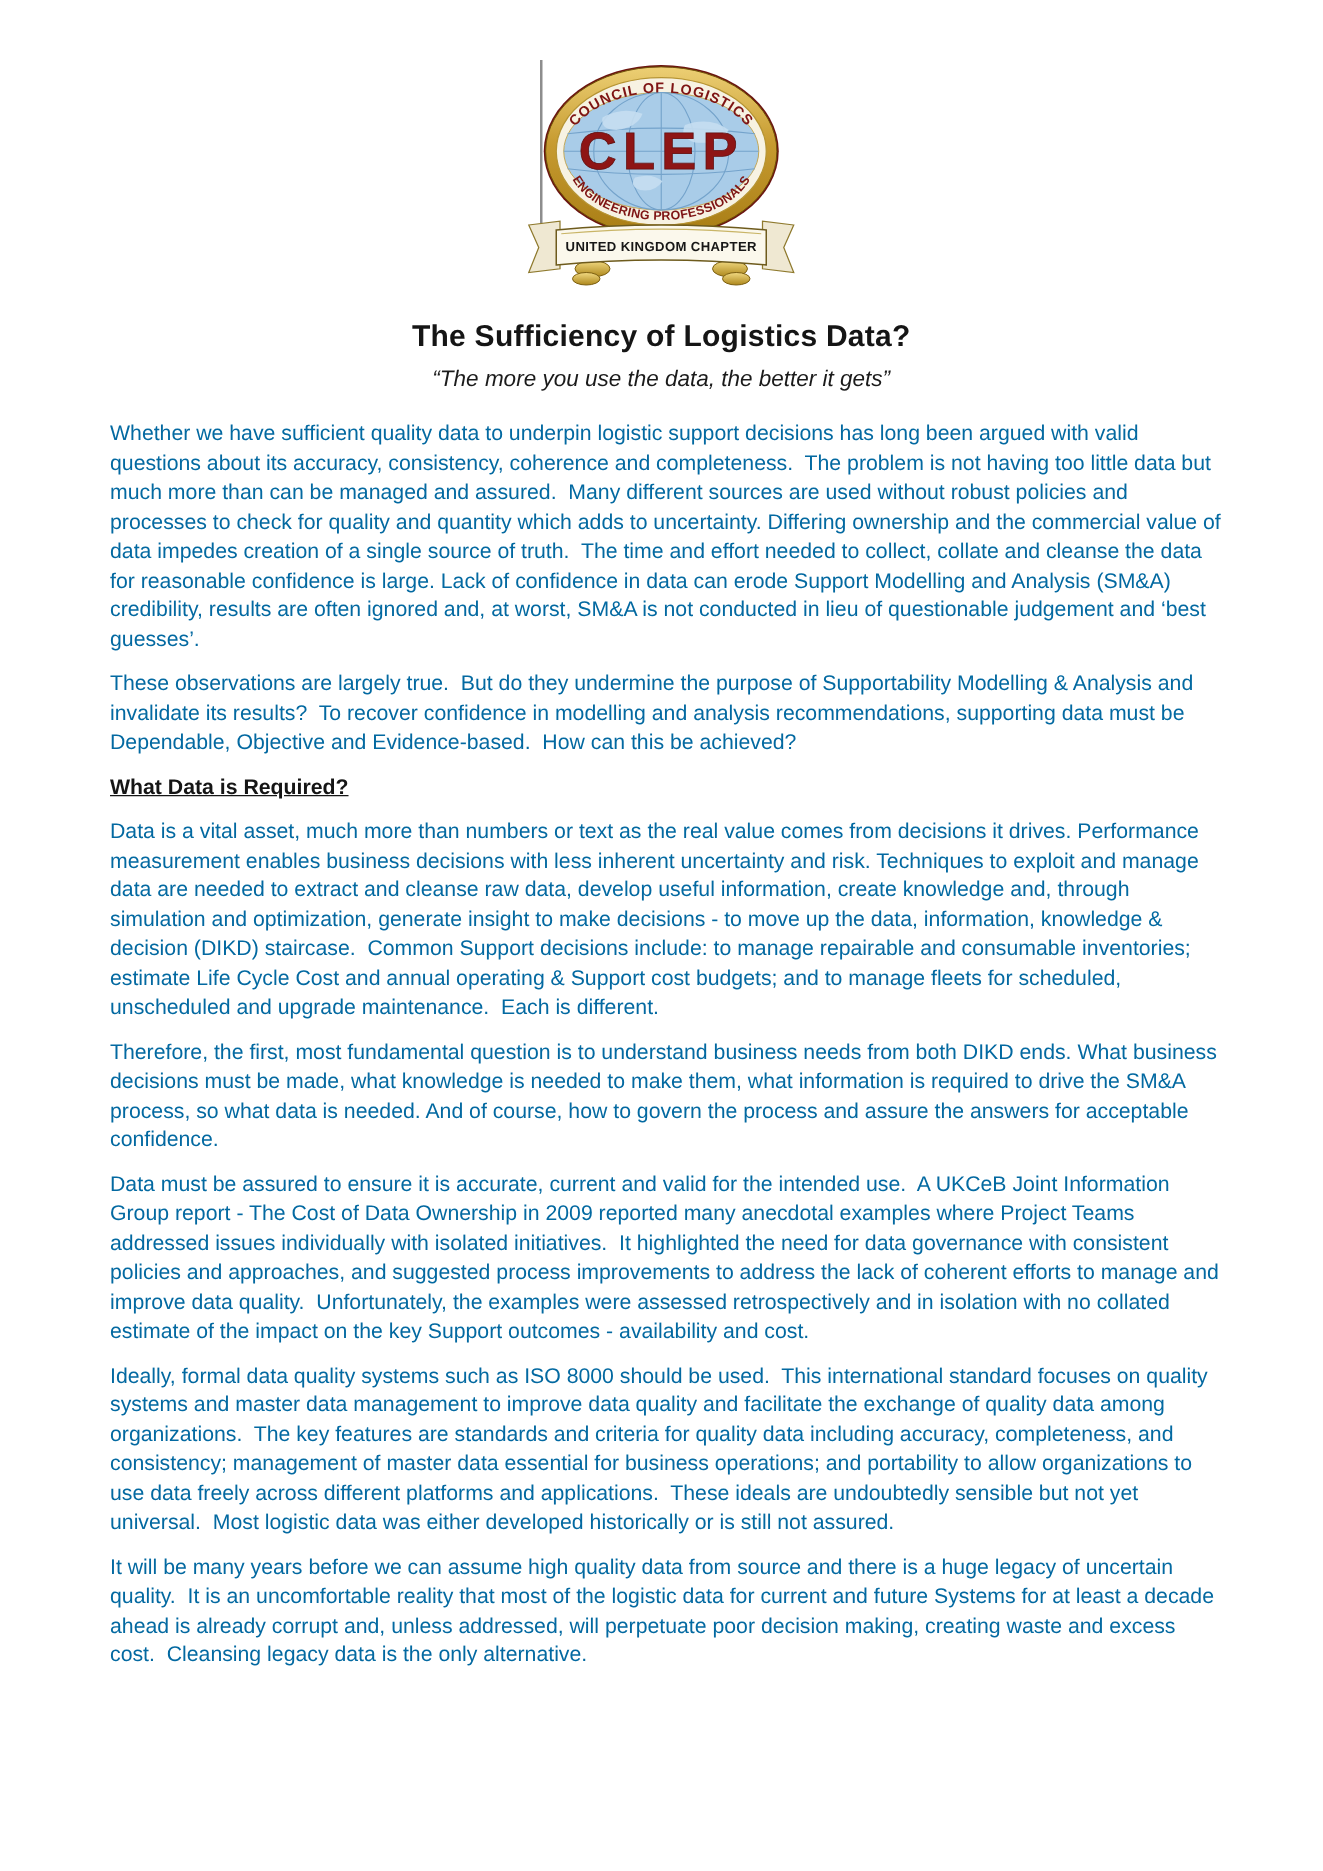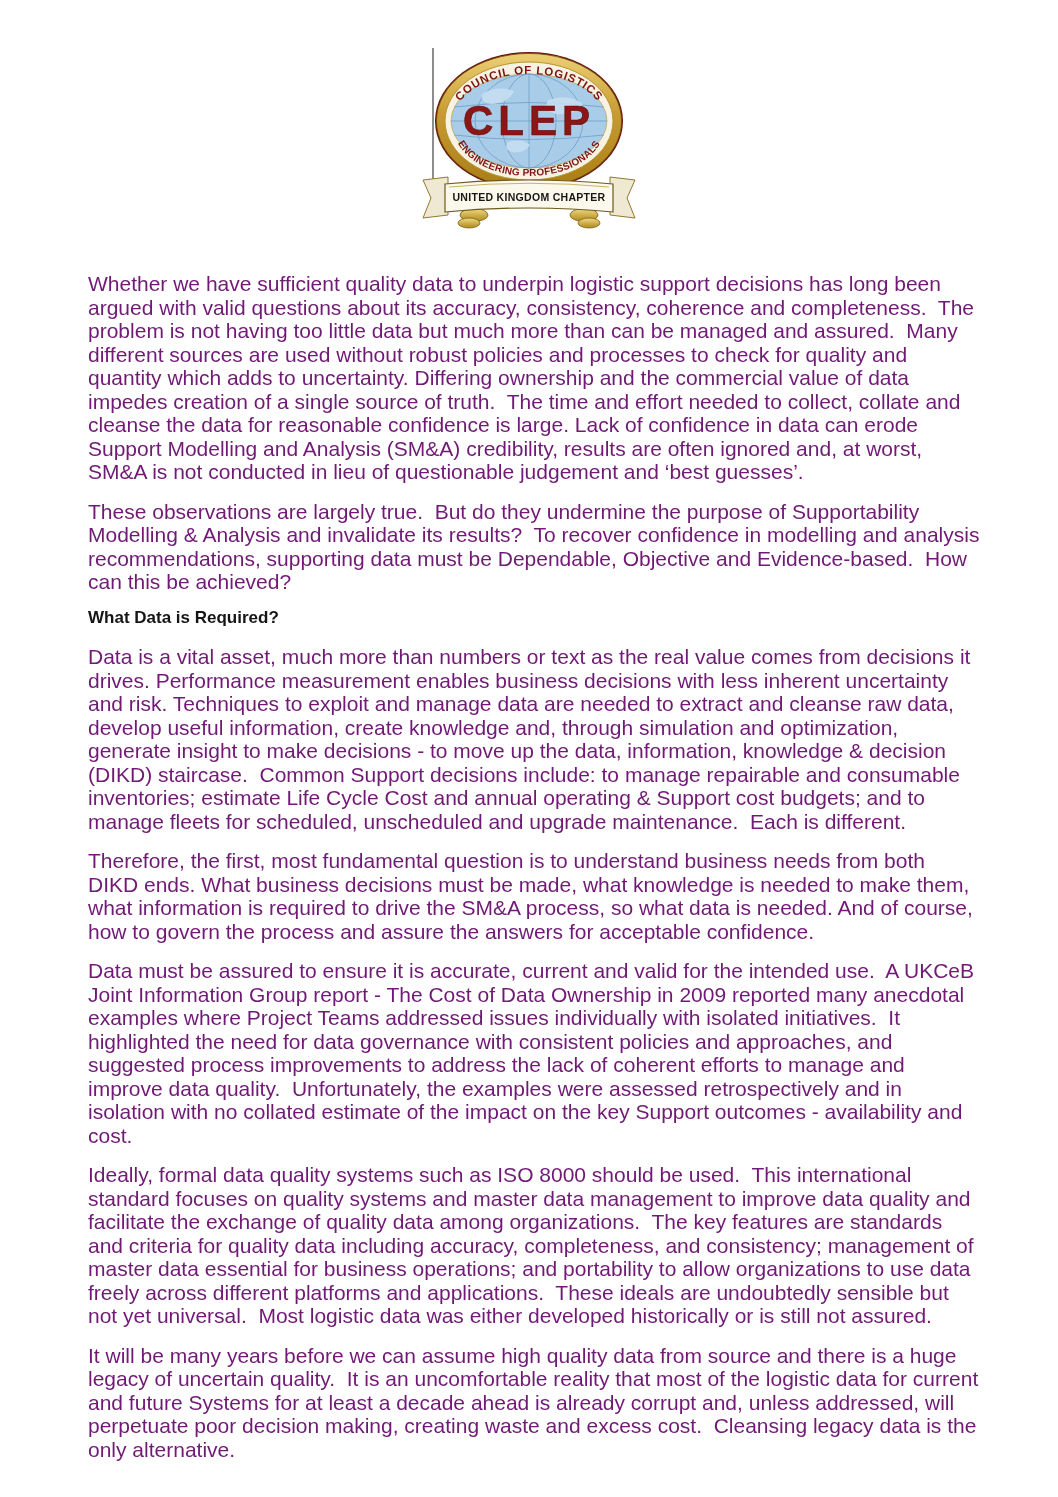--- a/index.html
+++ b/index.html
@@ -31,32 +31,33 @@
     text-align: center;
     font-size: 18px;
     font-style: italic;
     line-height: 23px;
     color: #1b1b1b;
   }
   .content {
     padding: 20px 78px 0 88px;
   }
   .para {
-    margin: 16px 0 12px 0;
-    font-size: 21px;
+    margin: 0 0 12px 0;
+    font-size: 17px;
     line-height: 23.5px;
     white-space: pre-wrap;
-    color: #701a75;
+    color: #0369a1;
   }
   .heading {
     margin: 2px 0 12px 0;
     font-size: 17px;
     line-height: 23.5px;
     font-weight: bold;
     color: #151515;
+    text-decoration: underline;
   }
   svg text { font-family: "Liberation Sans", sans-serif; }
 </style>
 </head>
 <body>
 
 <div class="page">
 
   <div class="logo-row">
     <svg width="226" height="190" viewBox="0 0 226 190" aria-hidden="true">
@@ -112,21 +113,23 @@
         <ellipse cx="53" cy="177" rx="11" ry="5" fill="url(#coinGrad)" stroke="#7c5f10" stroke-width="0.8"></ellipse>
         <ellipse cx="168" cy="169" rx="14" ry="6.5" fill="url(#coinGrad)" stroke="#7c5f10" stroke-width="0.8"></ellipse>
         <ellipse cx="173" cy="177" rx="11" ry="5" fill="url(#coinGrad)" stroke="#7c5f10" stroke-width="0.8"></ellipse>
         <path d="M 29,138 Q 113,130 197,138 L 197,166 Q 113,158 29,166 Z" fill="#fbf8ec" stroke="#6e5b1d" stroke-width="1.2"></path>
         <path d="M 33,141 Q 113,133.5 193,141" stroke="#c9b567" fill="none" stroke-width="1"></path>
         <text x="113" y="155" text-anchor="middle" font-size="10.5" font-weight="bold" fill="#171717" letter-spacing="0.3">UNITED KINGDOM CHAPTER</text>
       </g>
     </svg>
   </div>
 
+  <h1 class="doc-title">The Sufficiency of Logistics Data?</h1>
 
+  <p class="quote">“The more you use the data, the better it gets”</p>
 
   <div class="content">
     <p class="para">Whether we have sufficient quality data to underpin logistic support decisions has long been argued with valid questions about its accuracy, consistency, coherence and completeness.  The problem is not having too little data but much more than can be managed and assured.  Many different sources are used without robust policies and processes to check for quality and quantity which adds to uncertainty. Differing ownership and the commercial value of data impedes creation of a single source of truth.  The time and effort needed to collect, collate and cleanse the data for reasonable confidence is large. Lack of confidence in data can erode Support Modelling and Analysis (SM&amp;A) credibility, results are often ignored and, at worst, SM&amp;A is not conducted in lieu of questionable judgement and ‘best guesses’.</p>
     <p class="para">These observations are largely true.  But do they undermine the purpose of Supportability Modelling &amp; Analysis and invalidate its results?  To recover confidence in modelling and analysis recommendations, supporting data must be Dependable, Objective and Evidence-based.  How can this be achieved?</p>
     <h2 class="heading">What Data is Required?</h2>
     <p class="para">Data is a vital asset, much more than numbers or text as the real value comes from decisions it drives. Performance measurement enables business decisions with less inherent uncertainty and risk. Techniques to exploit and manage data are needed to extract and cleanse raw data, develop useful information, create knowledge and, through simulation and optimization, generate insight to make decisions - to move up the data, information, knowledge &amp; decision (DIKD) staircase.  Common Support decisions include: to manage repairable and consumable inventories; estimate Life Cycle Cost and annual operating &amp; Support cost budgets; and to manage fleets for scheduled, unscheduled and upgrade maintenance.  Each is different.</p>
     <p class="para">Therefore, the first, most fundamental question is to understand business needs from both DIKD ends. What business decisions must be made, what knowledge is needed to make them, what information is required to drive the SM&amp;A process, so what data is needed. And of course, how to govern the process and assure the answers for acceptable confidence.</p>
     <p class="para">Data must be assured to ensure it is accurate, current and valid for the intended use.  A UKCeB Joint Information Group report - The Cost of Data Ownership in 2009 reported many anecdotal examples where Project Teams addressed issues individually with isolated initiatives.  It highlighted the need for data governance with consistent policies and approaches, and suggested process improvements to address the lack of coherent efforts to manage and improve data quality.  Unfortunately, the examples were assessed retrospectively and in isolation with no collated estimate of the impact on the key Support outcomes - availability and cost.</p>
     <p class="para">Ideally, formal data quality systems such as ISO 8000 should be used.  This international standard focuses on quality systems and master data management to improve data quality and facilitate the exchange of quality data among organizations.  The key features are standards and criteria for quality data including accuracy, completeness, and consistency; management of master data essential for business operations; and portability to allow organizations to use data freely across different platforms and applications.  These ideals are undoubtedly sensible but not yet universal.  Most logistic data was either developed historically or is still not assured.</p>
     <p class="para">It will be many years before we can assume high quality data from source and there is a huge legacy of uncertain quality.  It is an uncomfortable reality that most of the logistic data for current and future Systems for at least a decade ahead is already corrupt and, unless addressed, will perpetuate poor decision making, creating waste and excess cost.  Cleansing legacy data is the only alternative.</p>

